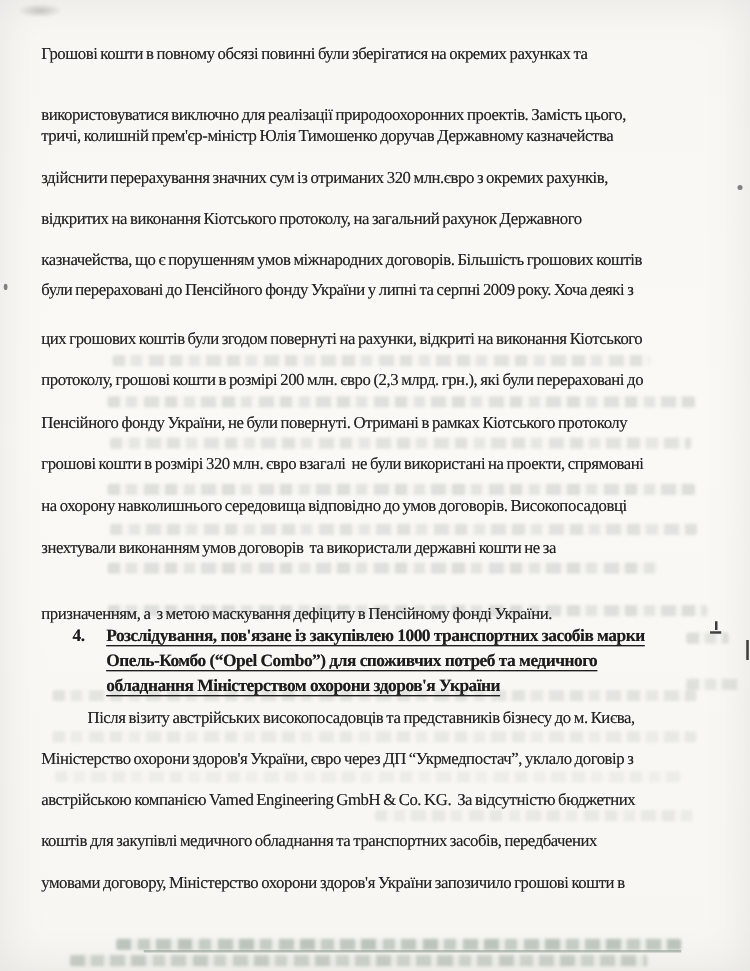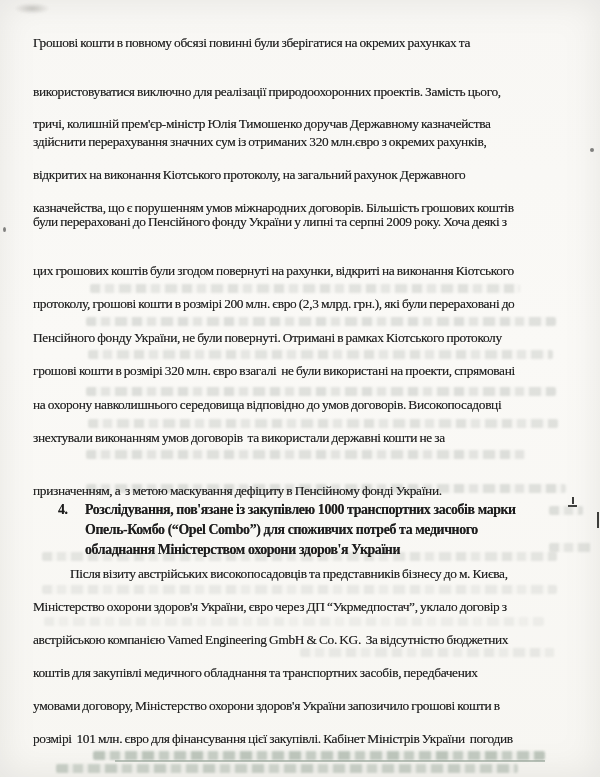--- a/index.html
+++ b/index.html
@@ -16,21 +16,21 @@
     text-shadow:0 0 .4px rgba(30,30,30,.55);
   }
   .indent{padding-left:37px;}
   .heading{
     position:absolute;left:58px;top:500px;display:flex;
     font-weight:bold;font-size:13.9px;letter-spacing:-0.4px;line-height:20px;
     color:#1d1d1d;text-shadow:0 0 .4px rgba(20,20,20,.6);
   }
   .hnum{width:27px;flex:0 0 27px;}
   .hline{
-    display:block;
+    display:block;text-decoration:underline;
     text-decoration-thickness:1.4px;text-underline-offset:2.5px;white-space:pre;
   }
   .ghost{
     position:absolute;height:9px;border-radius:2px;filter:blur(1.1px);
     background:repeating-linear-gradient(90deg,
       rgba(145,152,146,.55) 0 10px, rgba(145,152,146,.08) 10px 15px,
       rgba(145,152,146,.42) 15px 24px, rgba(145,152,146,.06) 24px 29px,
       rgba(145,152,146,.50) 29px 41px, rgba(145,152,146,.07) 41px 46px);
   }
   .ghost.green{
@@ -72,25 +72,25 @@
   <div class="ghost" style="left:42px;top:552px;width:515px;opacity:.40;"></div>
   <div class="ghost" style="left:42px;top:585px;width:515px;opacity:.30;"></div>
   <div class="ghost" style="left:44px;top:617px;width:500px;opacity:.22;"></div>
   <div class="ghost" style="left:300px;top:648px;width:255px;opacity:.30;"></div>
   <div class="ghost green" style="left:93px;top:751px;width:452px;opacity:.75;"></div>
   <div class="gline" style="left:115px;top:760px;width:430px;"></div>
   <div class="ghost green" style="left:56px;top:764px;width:462px;opacity:.60;"></div>
 
   <div class="line" style="top:35px;">Грошові кошти в повному обсязі повинні були зберігатися на окремих рахунках та</div>
   <div class="line" style="top:84px;">використовуватися виключно для реалізації природоохоронних проектів. Замість цього,</div>
-  <div class="line" style="top:116px;text-align:right;">тричі, колишній прем'єр-міністр Юлія Тимошенко доручав Державному казначейства</div>
+  <div class="line" style="top:101px;text-align:right;">тричі, колишній прем'єр-міністр Юлія Тимошенко доручав Державному казначейства</div>
   <div class="line" style="top:134px;">здійснити перерахування значних сум із отриманих 320 млн.євро з окремих рахунків,</div>
   <div class="line" style="top:167px;">відкритих на виконання Кіотського протоколу, на загальний рахунок Державного</div>
   <div class="line" style="top:200px;font-family:Liberation Serif, serif;">казначейства, що є порушенням умов міжнародних договорів. Більшість грошових коштів</div>
-  <div class="line" style="top:214px;text-align:right;">були перераховані до Пенсійного фонду України у липні та серпні 2009 року. Хоча деякі з</div>
+  <div class="line" style="top:224px;text-align:right;">були перераховані до Пенсійного фонду України у липні та серпні 2009 року. Хоча деякі з</div>
   <div class="line" style="top:263px;">цих грошових коштів були згодом повернуті на рахунки, відкриті на виконання Кіотського</div>
   <div class="line" style="top:296px;">протоколу, грошові кошти в розмірі 200 млн. євро (2,3 млрд. грн.), які були перераховані до</div>
   <div class="line" style="top:330px;">Пенсійного фонду України, не були повернуті. Отримані в рамках Кіотського протоколу</div>
   <div class="line" style="top:363px;">грошові кошти в розмірі 320 млн. євро взагалі  не були використані на проекти, спрямовані</div>
   <div class="line" style="top:430px;">знехтували виконанням умов договорів  та використали державні кошти не за</div>
   <div class="line" style="top:397px;">на охорону навколишнього середовища відповідно до умов договорів. Високопосадовці</div>
   <div class="line" style="top:483px;">призначенням, а  з метою маскування дефіциту в Пенсійному фонді України.</div>
 
   <div class="heading">
     <span class="hnum">4.</span>
@@ -99,15 +99,14 @@
       <span class="hline">Опель-Комбо (“Opel Combo”) для споживчих потреб та медичного</span>
       <span class="hline">обладнання Міністерством охорони здоров'я України</span>
     </span>
   </div>
 
   <div class="line indent" style="top:566px;">Після візиту австрійських високопосадовців та представників бізнесу до м. Києва,</div>
   <div class="line" style="top:599px;">Міністерство охорони здоров'я України, євро через ДП “Укрмедпостач”, уклало договір з</div>
   <div class="line" style="top:665px;">коштів для закупівлі медичного обладнання та транспортних засобів, передбачених</div>
   <div class="line" style="top:632px;">австрійською компанією Vamed Engineering GmbH &amp; Co. KG.  За відсутністю бюджетних</div>
   <div class="line" style="top:698px;">умовами договору, Міністерство охорони здоров'я України запозичило грошові кошти в</div>
-  <div class="line" style="top:731px;">розмірі  101 млн. євро для фінансування цієї закупівлі. Кабінет Міністрів України  погодив</div>
 
 </div>
 
 </body></html>

